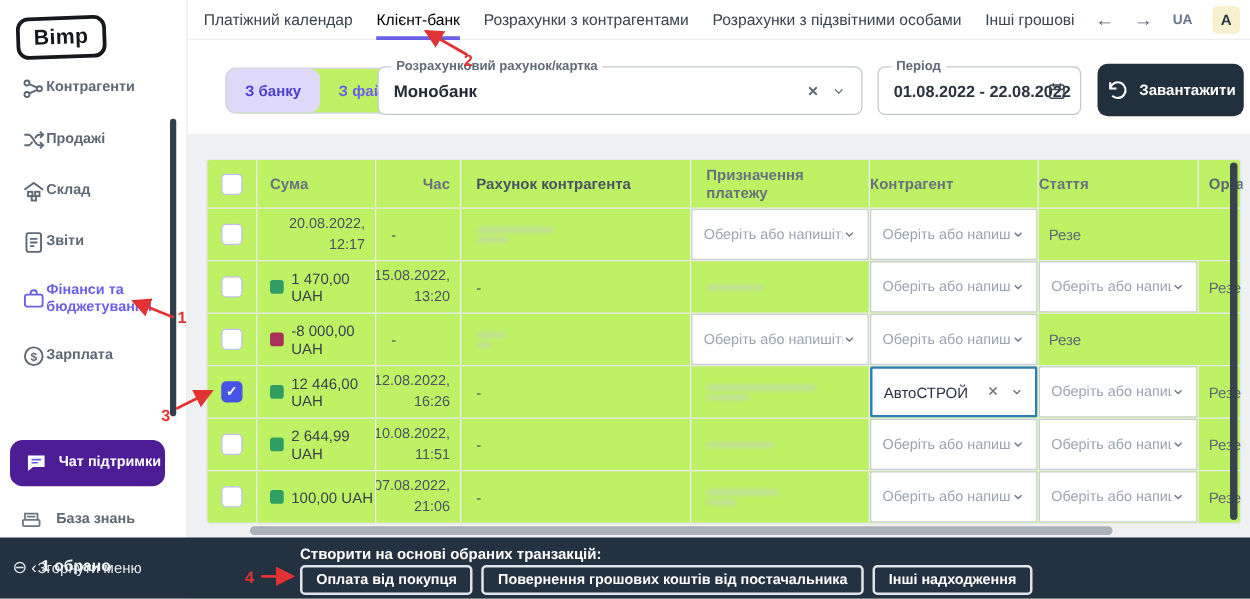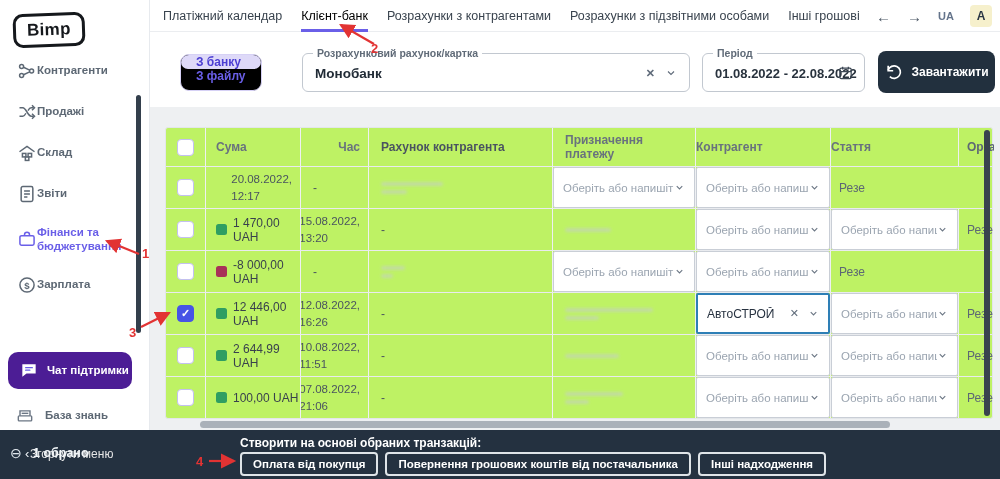--- a/index.html
+++ b/index.html
@@ -25,21 +25,21 @@
   .tabs { position:absolute; left:13px; top:0; height:32px; display:flex; gap:19px; align-items:stretch; max-width:700px; overflow:hidden; white-space:nowrap; }
   .tab { display:flex; align-items:center; font-size:12.5px; color:#39434e; cursor:pointer; border-bottom:3px solid transparent; padding-top:2px; }
   .tab.active { color:#000000; border-bottom-color:#6a5fe8; }
   .top-right { position:absolute; right:8px; top:0; height:32px; display:flex; align-items:center; gap:16px; }
   .nav-arrow { font-size:15px; color:#4c5866; cursor:pointer; line-height:1; }
   .lang { font-size:11px; font-weight:700; color:#64748b; }
   .avatar { width:22px; height:22px; background:#f6f0cc; border-radius:4px; display:flex; align-items:center; justify-content:center; font-size:12px; font-weight:700; color:#2a3644; cursor:pointer; }
 
   
   .filterbar { position:absolute; left:150px; top:32px; width:850px; height:75px; background:#fff; }
-  .toggle { position:absolute; left:30px; top:22px; height:37px; display:flex; border:1px solid #d6d1f5; border-radius:9px; overflow:hidden; background:#000000;flex-direction:column; }
+  .toggle { position:absolute; left:30px; top:22px; height:37px; display:flex; border:1px solid #d6d1f5; border-radius:9px; overflow:hidden; background:#bef264; }
   .tg { padding:0 15px; display:flex; align-items:center; font-size:12px; font-weight:700; cursor:pointer; }
   .tg.on { background:#ded9f8; color:#4b3ed2; border-radius:8px; }
   .tg.off { color:#6a5fe8; }
   .field { position:absolute; border:1px solid #c2c8d0; border-radius:6px; background:#fff; height:39px; top:21px;font-weight:bold; }
   .field-label { position:absolute; top:-7px; left:10px; background:#fff; padding:0 4px; font-size:10.5px; color:#606b78; }
   .field-value { position:absolute; left:12px; top:50%; transform:translateY(-50%); font-size:13.5px; color:#212b36; }
   .f-account { left:152px; width:388px; }
   .f-period  { left:552px; width:163px; }
   .f-period .field-value { font-size:13px; color:#29333e; }
   .fic { position:absolute; top:50%; transform:translateY(-50%); color:#5f6b7a; cursor:pointer; display:flex; align-items:center; }
@@ -58,21 +58,21 @@
   .hcell { font-size:12px; font-weight:700; color:#68727e; padding-left:10px; }
   .c-check { justify-content:center; }
   .cb { width:17px; height:17px; border:1.5px solid #c3c0ef; border-radius:4px; background:#fff; cursor:pointer; display:flex; align-items:center; justify-content:center; }
   .cb.on { background:#4753e6; border-color:#4753e6; }
   .tick { color:#fff; font-size:11px; font-weight:700; }
   .c-sum { padding-left:10px; gap:6px; }
   .sq { width:11px; height:11px; border-radius:2.5px; flex:0 0 11px; }
   .sq.pos { background:#2f9e62; } .sq.neg { background:#a83258; }
   .amt { font-size:12px; color:#39414d; }
   .c-time { justify-content:flex-end; padding-right:8px; }
-  .tval { font-size:11.5px; color:#4a5460; text-align:left; white-space:pre-line; line-height:1.4; }
+  .tval { font-size:11.5px; color:#4a5460; text-align:right; white-space:pre-line; line-height:1.4; }
   .c-acc { padding-left:12px; font-size:12px; color:#4a5460; }
   .c-purp { padding-left:12px; flex-direction:column; justify-content:center; align-items:flex-start; gap:4px; }
   .smudge { height:4px; background:#c7ccd2; opacity:.55; border-radius:2px; filter:blur(1.5px); }
   .c-contr, .c-art { padding:0; }
   .ddl { position:absolute; inset:0; border:1px solid #c9ced6; border-radius:2px; background:#fff; display:flex; align-items:center; padding:0 9px; cursor:pointer; }
   .ddl.focus { border:2px solid #2e7fb6; }
   .ddp { font-size:11.5px; color:#9aa4b0; flex:1; white-space:nowrap; overflow:hidden; }
   .ddv { font-size:12px; color:#273240; flex:1; white-space:nowrap; overflow:hidden; }
   .clr { font-size:11px; color:#5f6b7a; margin-right:9px; cursor:pointer; }
   .chev { color:#6b7684; display:flex; align-items:center; cursor:pointer; }

